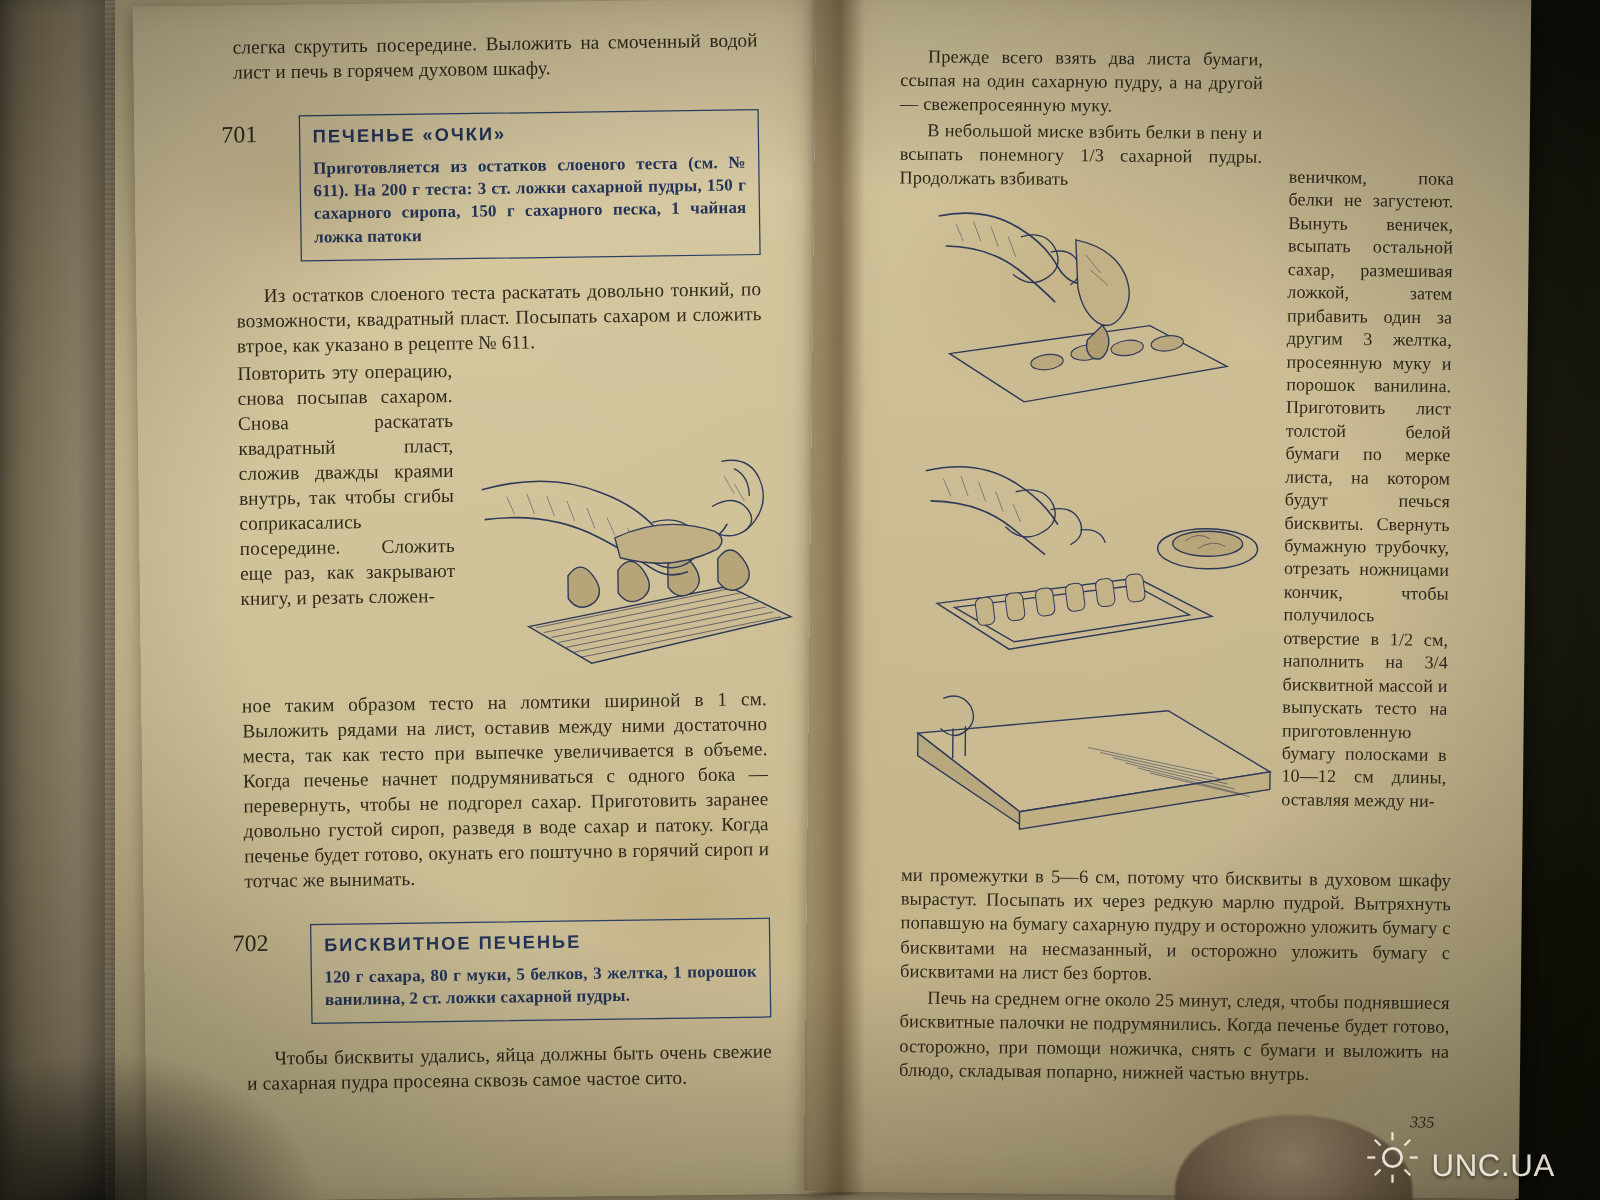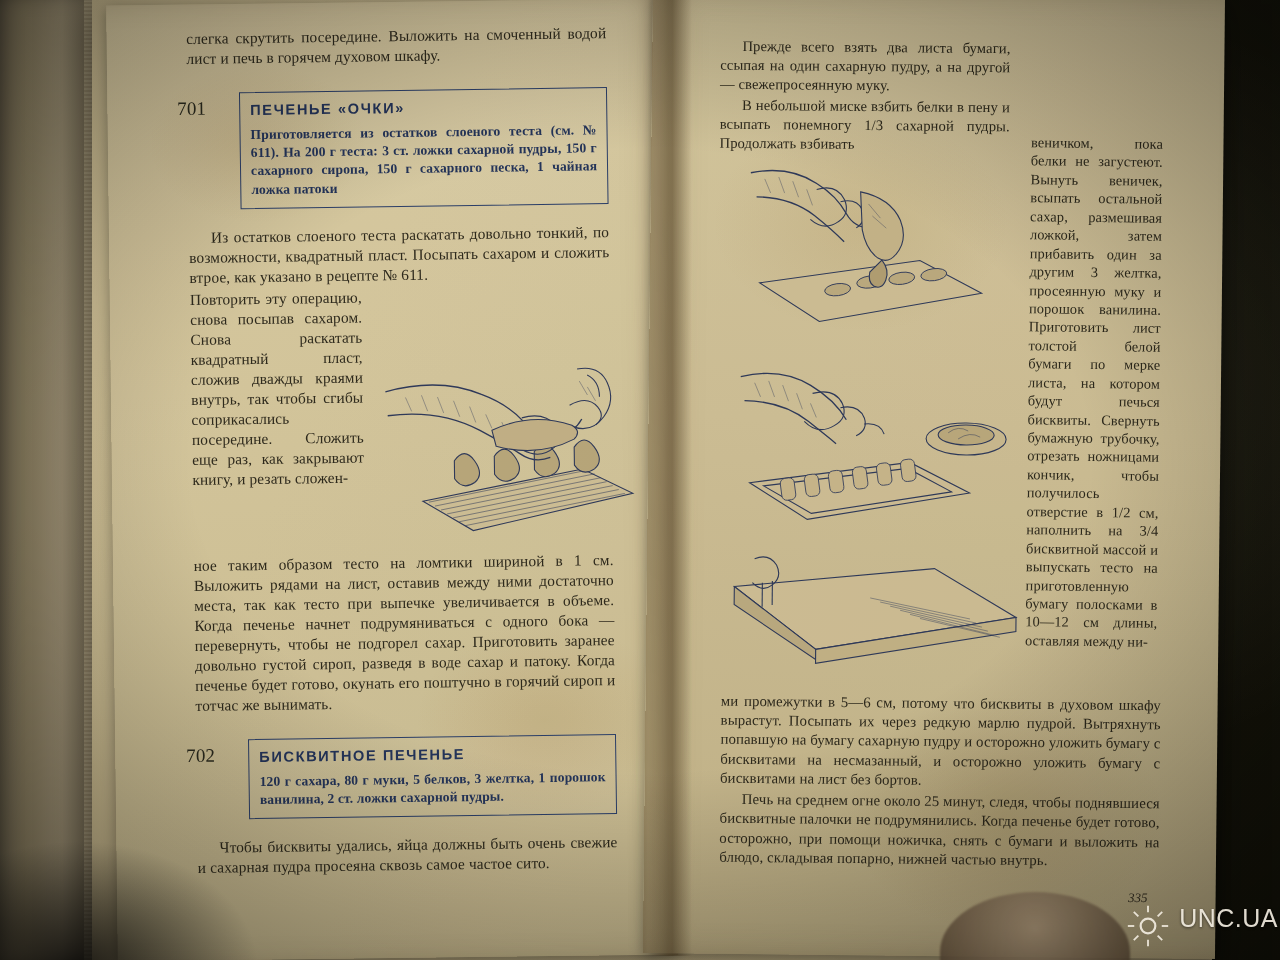--- a/index.html
+++ b/index.html
@@ -167,23 +167,23 @@
   .folio {
     position: absolute;
     font-size: 13px;
     font-style: italic;
     color: #3a3425;
   }
 
   
   .watermark {
     position: absolute;
-    right: 2px; bottom: 12px;
+    right: 36px; bottom: 12px;
     display: flex;
-    align-items: flex-start;
+    align-items: flex-end;
     gap: 9px;
     color: #f2ece0;
     opacity: .92;
   }
   .wm-text {
     font-family: "Liberation Sans", sans-serif;
     font-size: 25px;
     letter-spacing: .5px;
     text-shadow: 0 1px 3px rgba(0,0,0,.6);
   }

